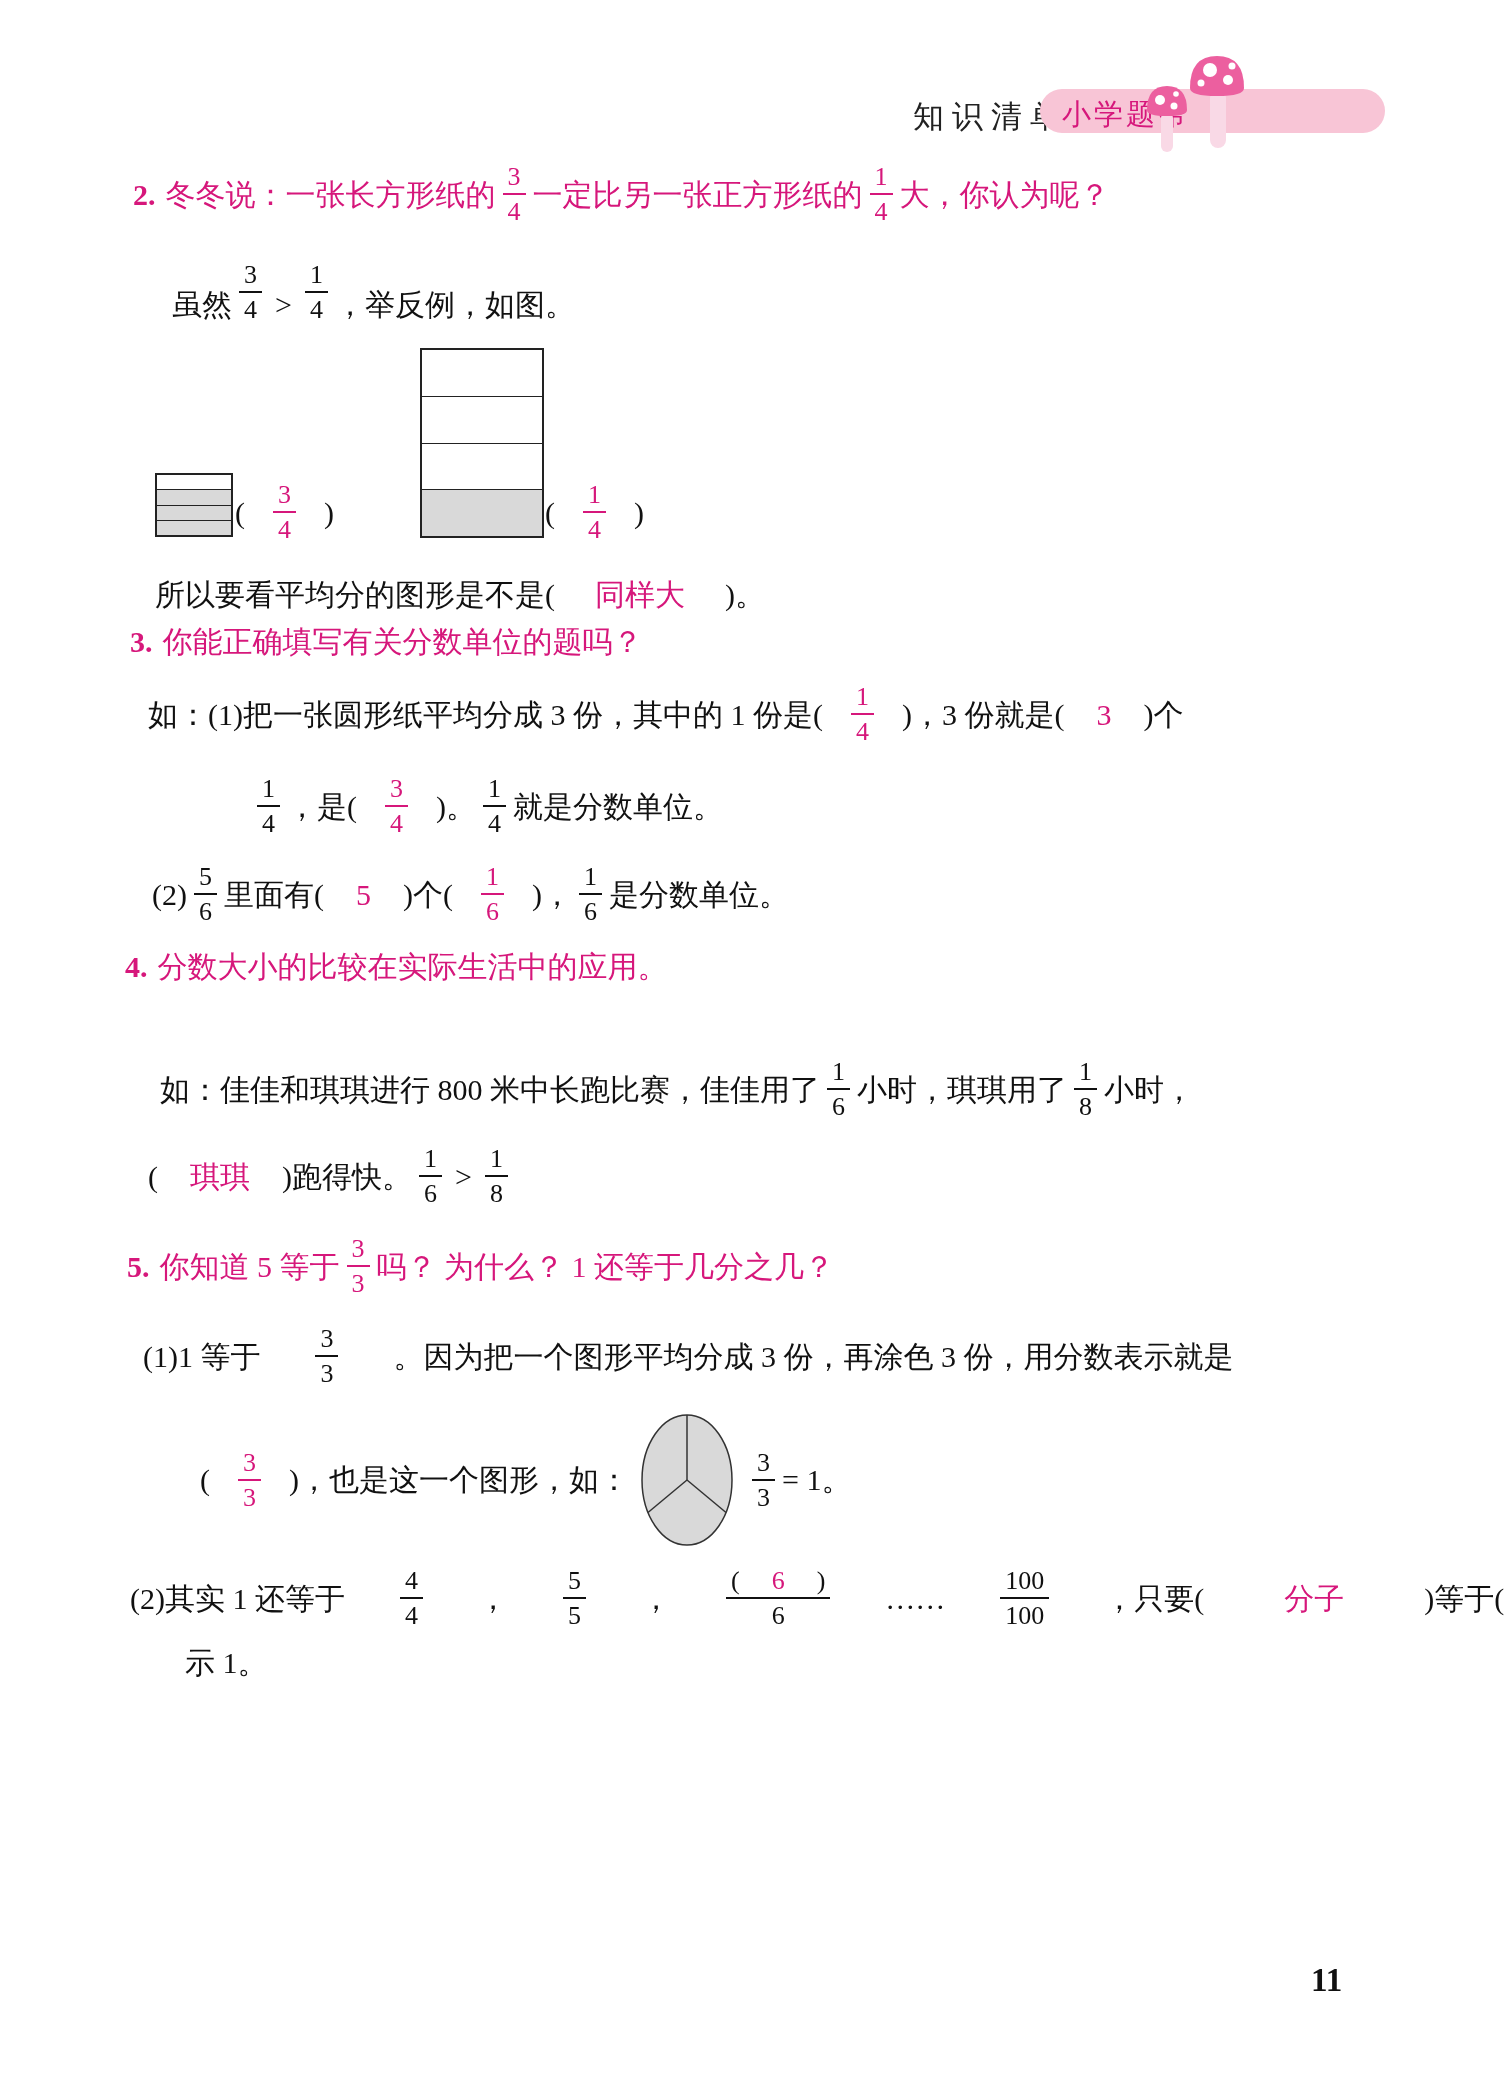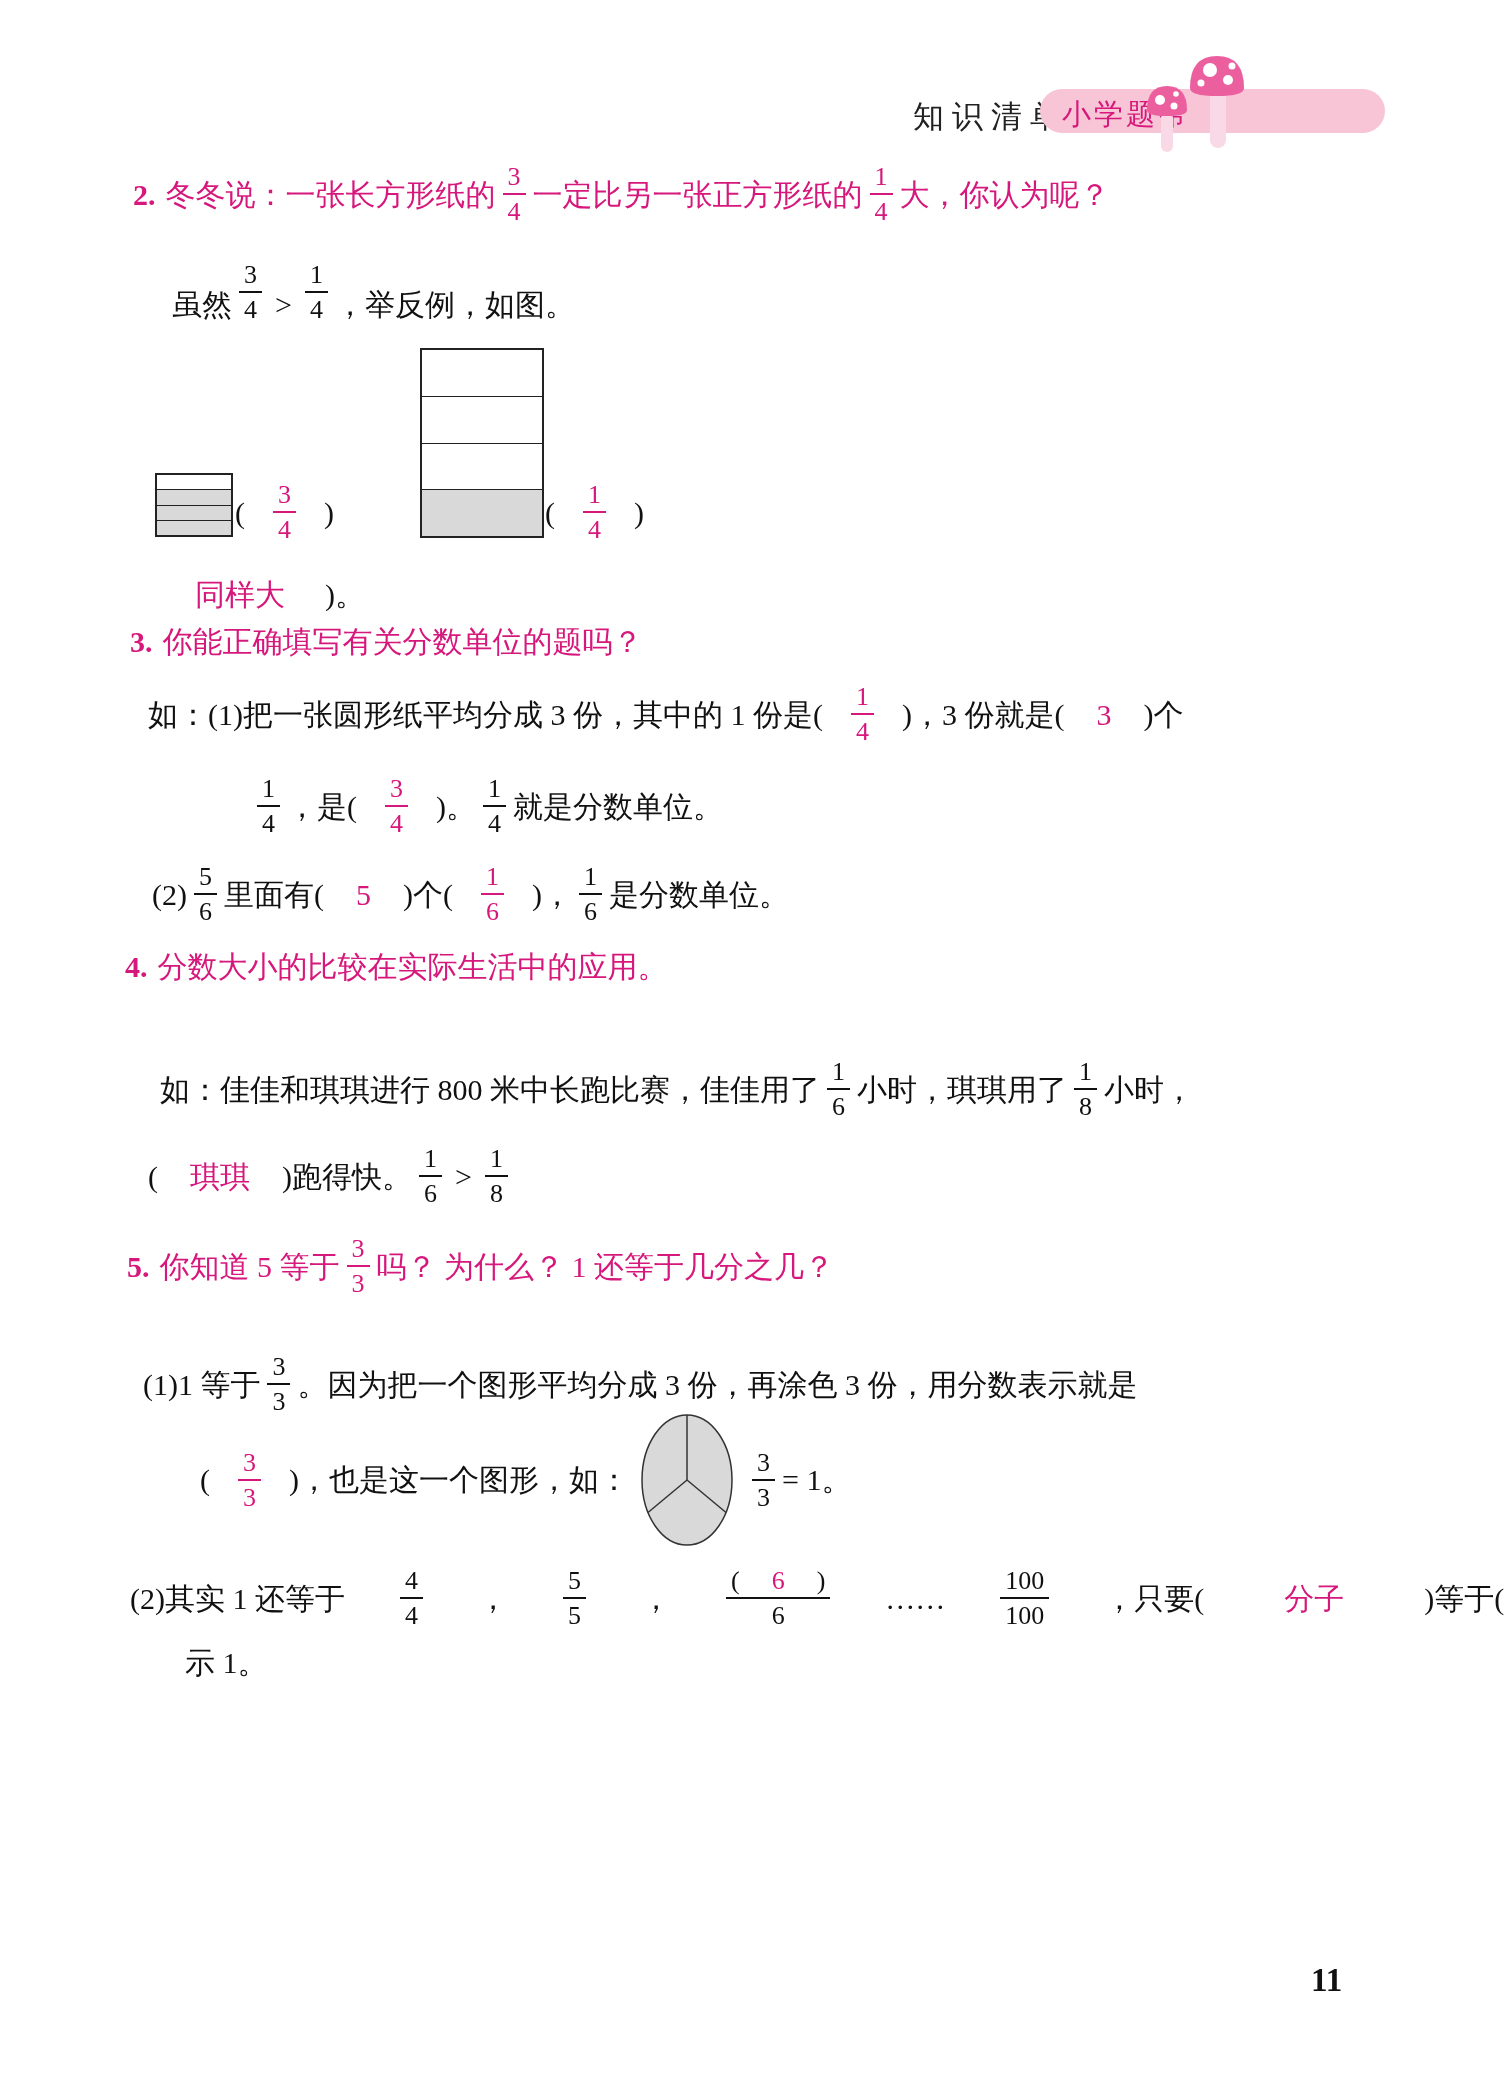--- a/index.html
+++ b/index.html
@@ -117,20 +117,21 @@
     <span class="frac pink in-blank"><span class="num">3</span><span class="den">4</span></span>
     <span>)</span>
   </div>
   <div class="line" style="left:545px;top:481px;">
     <span>(</span>
     <span class="frac pink in-blank"><span class="num">1</span><span class="den">4</span></span>
     <span>)</span>
   </div>
 
   <div class="line" style="left:155px;top:576px;">
+    <span>所以要看平均分的图形是不是(</span>
     <span class="pink ans-wide">同样大</span>
     <span>)。</span>
   </div>
 
   <div class="line pink" style="left:130px;top:623px;">
     <span class="qnum">3.</span>
     <span>你能正确填写有关分数单位的题吗？</span>
   </div>
 
   <div class="line" style="left:148px;top:683px;">
@@ -181,21 +182,21 @@
     <span class="gt">&gt;</span>
     <span class="frac"><span class="num">1</span><span class="den">8</span></span>
   </div>
 
   <div class="line pink" style="left:127px;top:1235px;">
     <span class="qnum">5.</span>
     <span>你知道 5 等于</span>
     <span class="frac"><span class="num">3</span><span class="den">3</span></span>
     <span>吗？ 为什么？ 1 还等于几分之几？</span>
   </div>
-  <div class="line" style="left:143px;top:1353px;">
+  <div class="line" style="left:143px;top:1325px;gap:48px;">
     <span>(1)1 等于</span>
     <span class="frac"><span class="num">3</span><span class="den">3</span></span>
     <span>。因为把一个图形平均分成 3 份，再涂色 3 份，用分数表示就是</span>
   </div>
   <div class="line" style="left:200px;top:1412px;">
     <span>(</span>
     <span class="frac pink in-blank"><span class="num">3</span><span class="den">3</span></span>
     <span>)，也是这一个图形，如：</span>
     <svg class="circle-fig" width="96" height="136" viewBox="0 0 96 136">
       <ellipse cx="48" cy="68" rx="45" ry="65" fill="#d9d9d9" stroke="#333" stroke-width="1.5"></ellipse>

